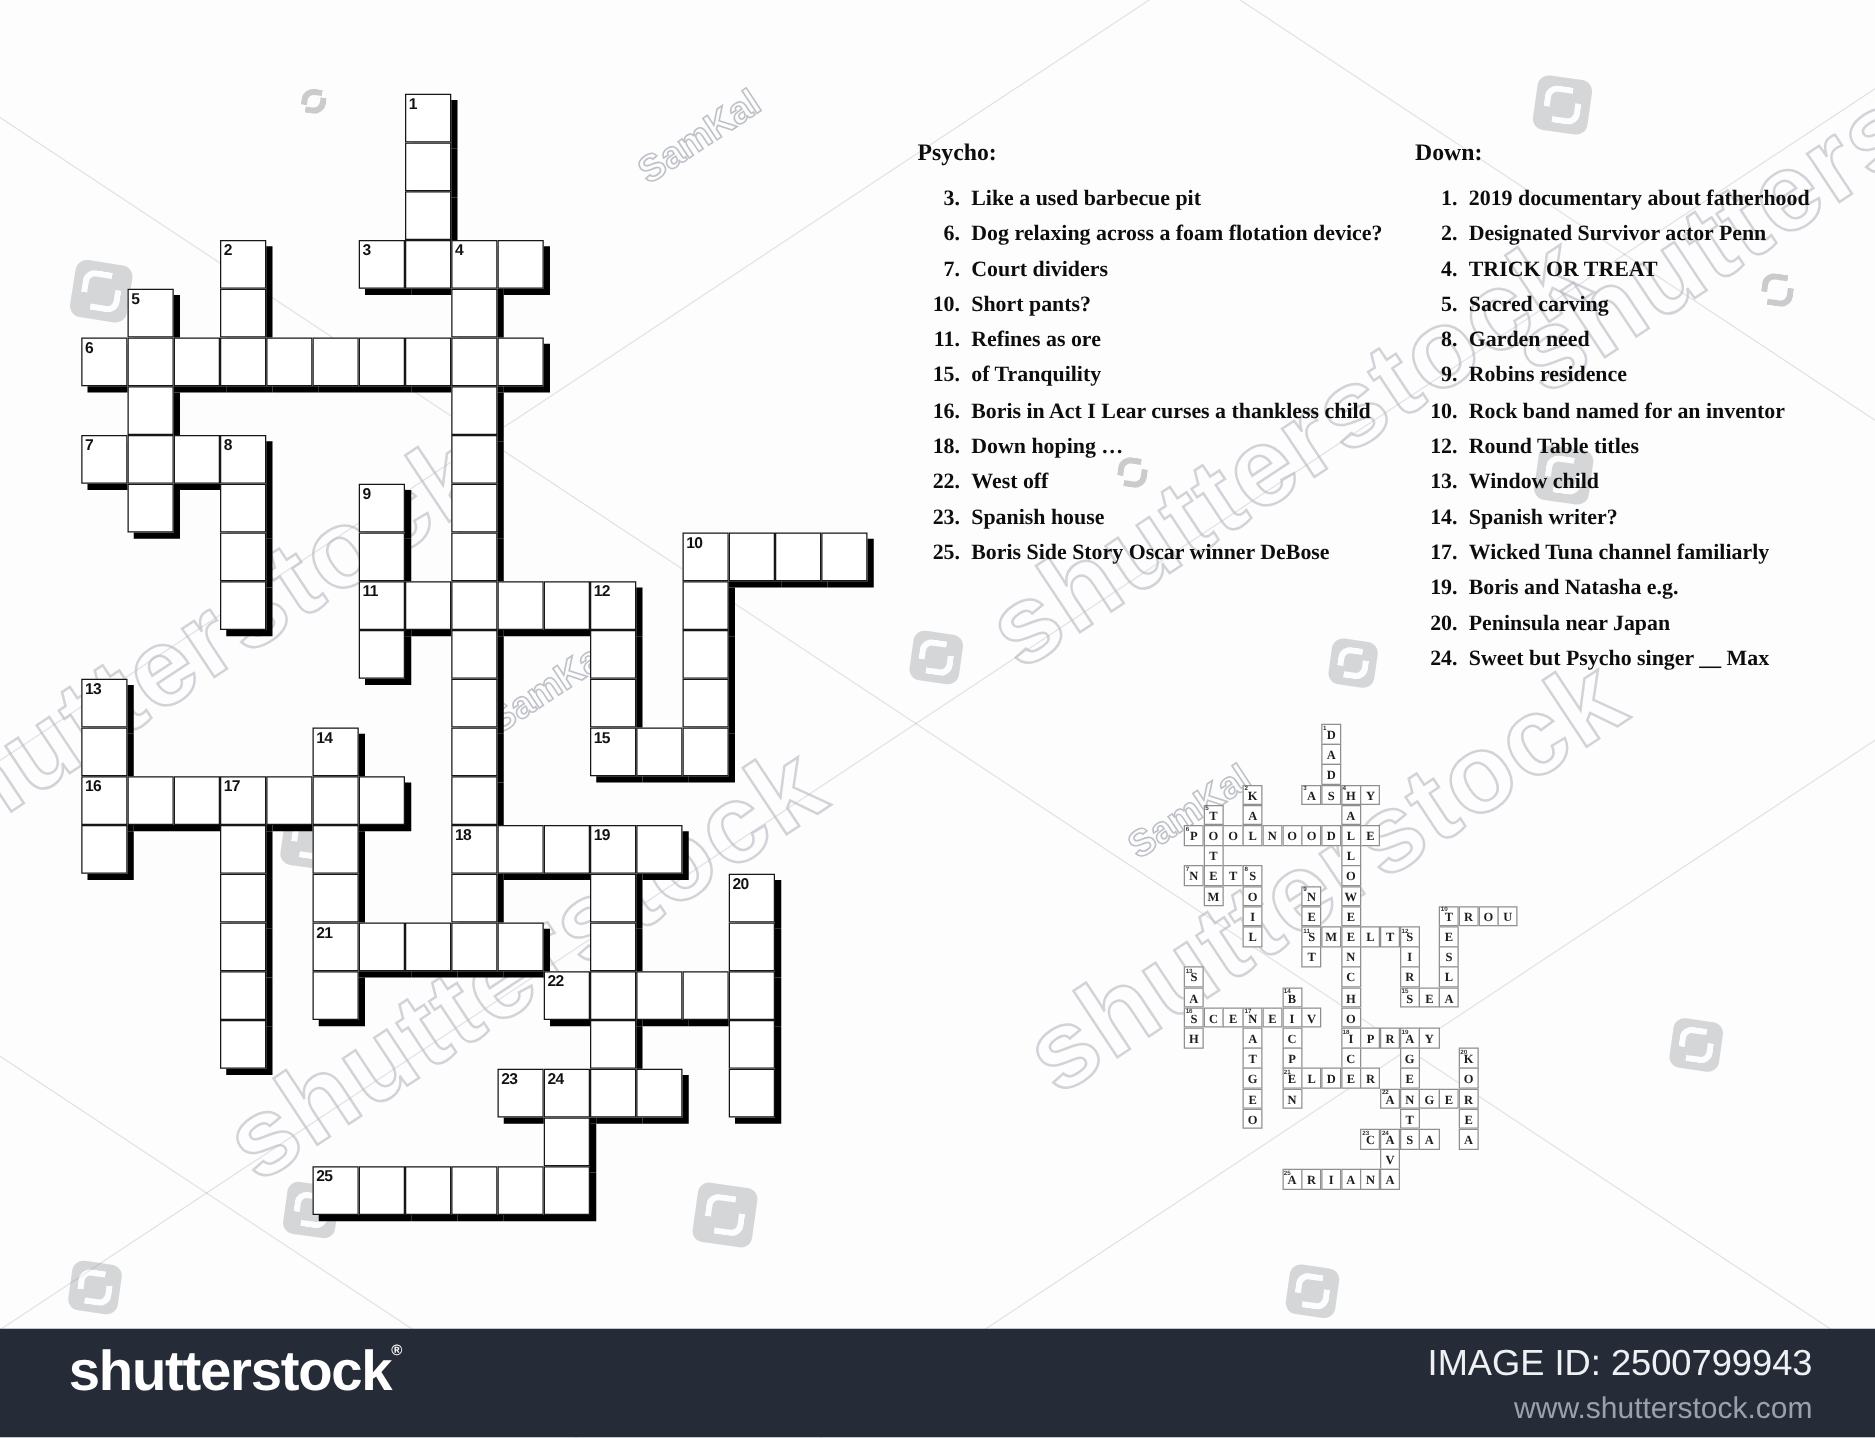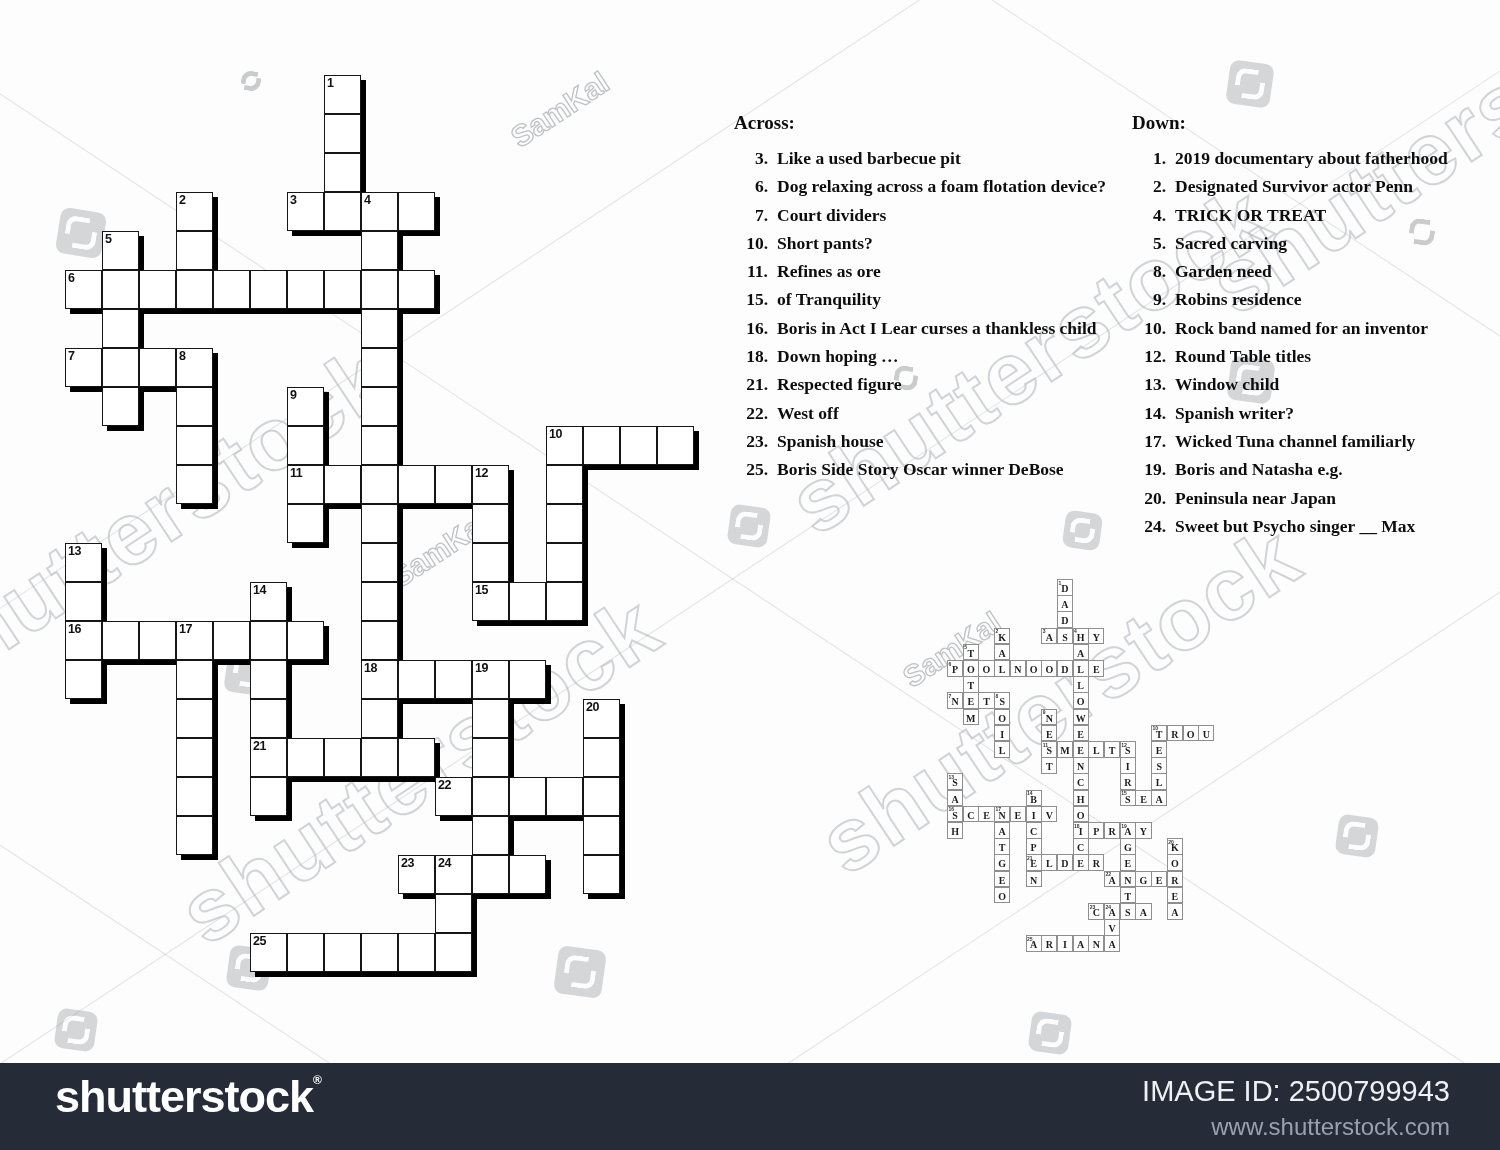--- a/index.html
+++ b/index.html
@@ -337,21 +337,21 @@
       <span class="mg-num">25</span>
     </div>
     <div class="mg-cell" style="left: 222px; top: 858px;"></div>
     <div class="mg-cell" style="left: 259px; top: 858px;"></div>
     <div class="mg-cell" style="left: 296px; top: 858px;"></div>
     <div class="mg-cell" style="left: 333px; top: 858px;"></div>
     <div class="mg-cell" style="left: 370px; top: 858px;"></div>
   </div>
 
 <div class="clues-block" id="across-block">
-  <p class="clues-title">Across:</p>
+  <p class="clues-title">Psycho:</p>
   <div id="across-list">
       <div class="clue-row">
         <span class="clue-num">3.</span>
         <span class="clue-text">Like a used barbecue pit</span>
       </div>
       <div class="clue-row">
         <span class="clue-num">6.</span>
         <span class="clue-text">Dog relaxing across a foam flotation device?</span>
       </div>
       <div class="clue-row">
@@ -370,24 +370,20 @@
         <span class="clue-num">15.</span>
         <span class="clue-text">of Tranquility</span>
       </div>
       <div class="clue-row">
         <span class="clue-num">16.</span>
         <span class="clue-text">Boris in Act I Lear curses a thankless child</span>
       </div>
       <div class="clue-row">
         <span class="clue-num">18.</span>
         <span class="clue-text">Down hoping …</span>
-      </div>
-      <div class="clue-row">
-        <span class="clue-num">21.</span>
-        <span class="clue-text">Respected figure</span>
       </div>
       <div class="clue-row">
         <span class="clue-num">22.</span>
         <span class="clue-text">West off</span>
       </div>
       <div class="clue-row">
         <span class="clue-num">23.</span>
         <span class="clue-text">Spanish house</span>
       </div>
       <div class="clue-row">

